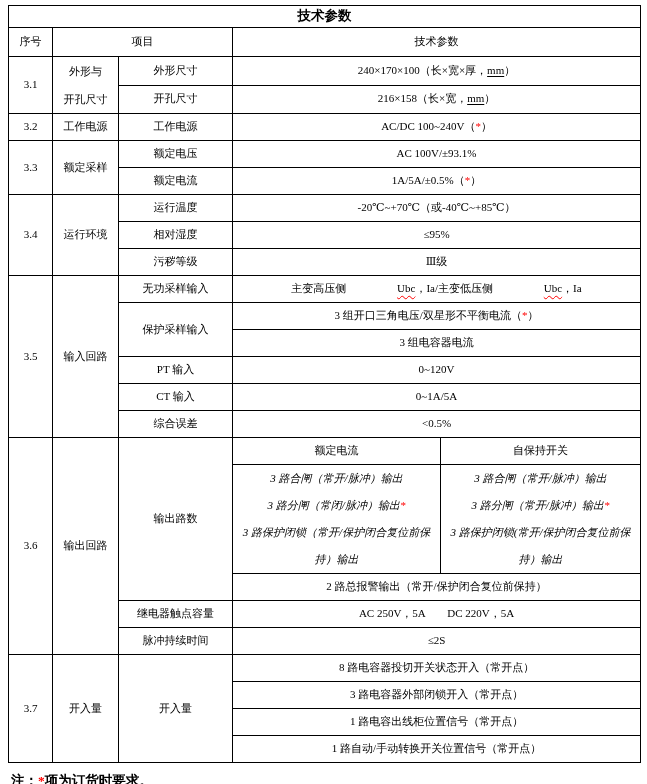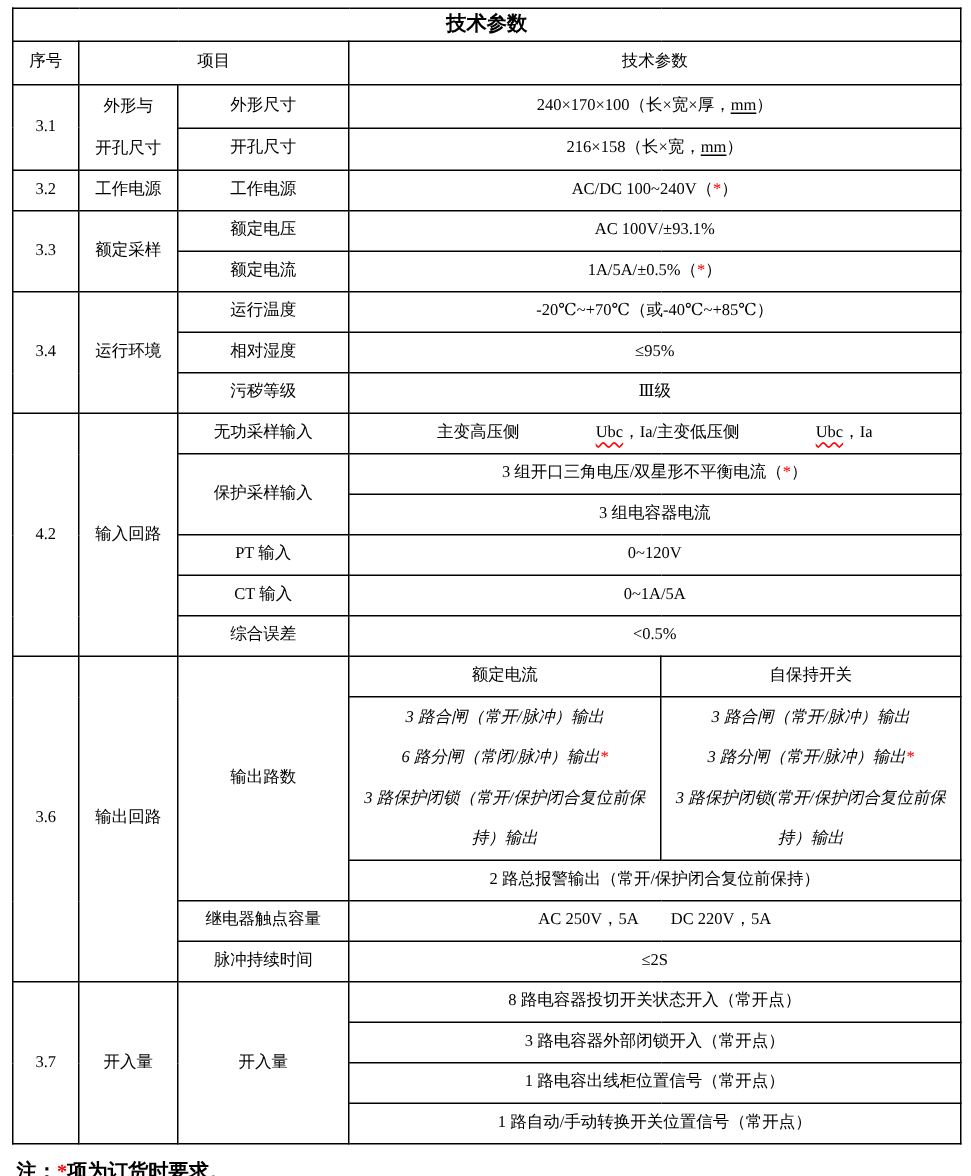--- a/index.html
+++ b/index.html
@@ -85,21 +85,21 @@
     <tr>
       <td>相对湿度</td>
       <td colspan="2"><span>≤95%</span></td>
     </tr>
     <tr>
       <td>污秽等级</td>
       <td colspan="2"><span>Ⅲ级</span></td>
     </tr>
 
     <tr>
-      <td rowspan="6">4.2</td>
+      <td rowspan="6">3.5</td>
       <td rowspan="6">输入回路</td>
       <td>无功采样输入</td>
       <td colspan="2"><span>主变高压侧 </span><span class="wavy">Ubc</span><span>，Ia/主变低压侧 </span><span class="wavy">Ubc</span><span>，Ia</span></td>
     </tr>
     <tr>
       <td rowspan="2">保护采样输入</td>
       <td colspan="2"><span>3 组开口三角电压/双星形不平衡电流（</span><span class="star">*</span><span>）</span></td>
     </tr>
     <tr>
       <td colspan="2"><span>3 组电容器电流</span></td>
@@ -120,21 +120,21 @@
     <tr>
       <td rowspan="5">3.6</td>
       <td rowspan="5">输出回路</td>
       <td rowspan="3">输出路数</td>
       <td>额定电流</td>
       <td>自保持开关</td>
     </tr>
     <tr class="h-big">
       <td>
         <div class="oline"><span>3 路合闸（常开/脉冲）输出</span></div>
-        <div class="oline"><span>6 路分闸（常闭/脉冲）输出</span><span class="star">*</span></div>
+        <div class="oline"><span>3 路分闸（常闭/脉冲）输出</span><span class="star">*</span></div>
         <div class="oline"><span>3 路保护闭锁（常开/保护闭合复位前保持）输出</span></div>
       </td>
       <td>
         <div class="oline"><span>3 路合闸（常开/脉冲）输出</span></div>
         <div class="oline"><span>3 路分闸（常开/脉冲）输出</span><span class="star">*</span></div>
         <div class="oline"><span>3 路保护闭锁(常开/保护闭合复位前保持）输出</span></div>
       </td>
     </tr>
     <tr>
       <td colspan="2"><span>2 路总报警输出（常开/保护闭合复位前保持）</span></td>

